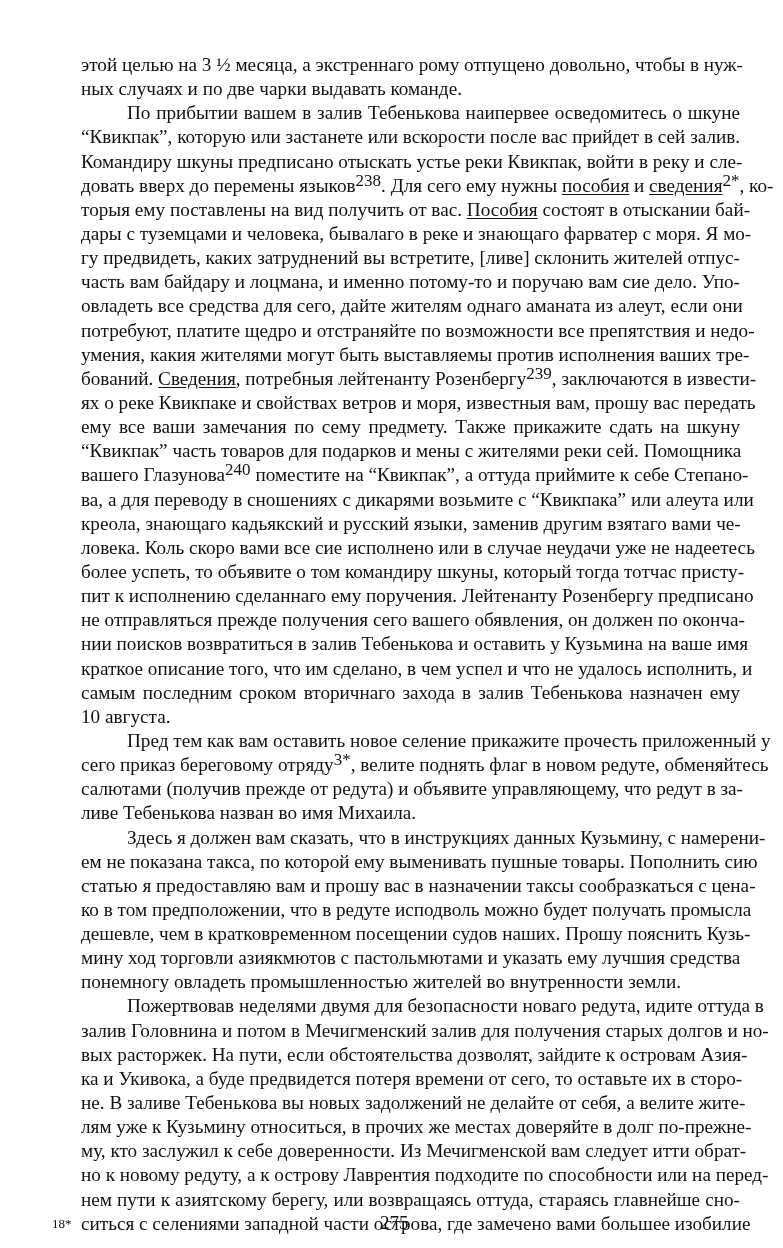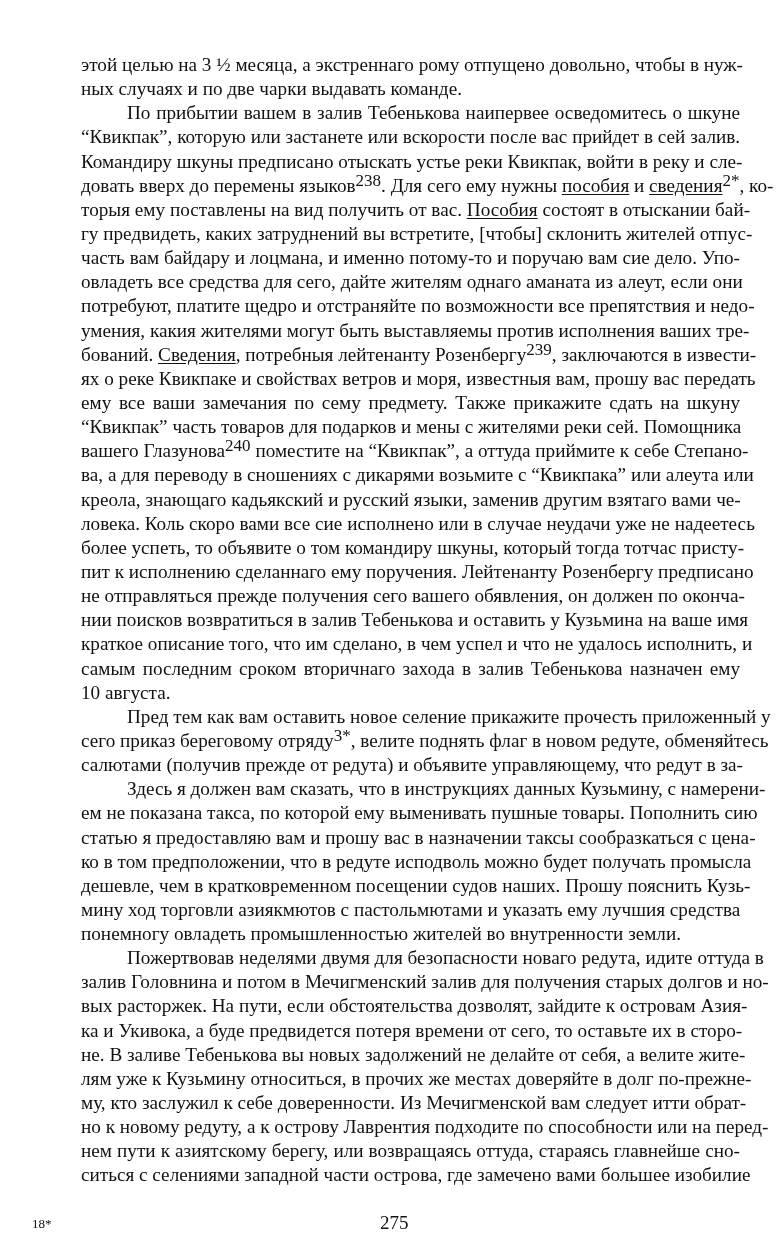--- a/index.html
+++ b/index.html
@@ -9,35 +9,36 @@
     font-family: "Liberation Serif", serif;
     font-size: 19.2px; line-height: 24.15px; color: #111;
     text-align: justify;
   }
   .line { display: block; white-space: nowrap; text-align-last: justify; text-align: justify; height: 24.15px; margin-left: 41px; }
   .line.last { text-align-last: left; }
   .indent { padding-left: 46px; }
   sup { font-size: 17px; line-height: 0; vertical-align: 6px; }
   u { text-underline-offset: 2px; }
   .footer { position: absolute; top: 1212px; left: 0; width: 783px; font-family: "Liberation Serif", serif; color: #111; }
-  .sig { position: absolute; left: 32px; font-size: 13px; top: 4px; }
+  .sig { position: absolute; left: 52px; font-size: 13px; top: 4px; }
   .pnum { position: absolute; left: 380px; font-size: 19px; }
 </style>
 </head>
 <body>
 
 <div class="page" id="page">
     <span class="line">этой целью на 3 ½ месяца, а экстреннаго рому отпущено довольно, чтобы в нуж-</span>
     <span class="line last">ных случаях и по две чарки выдавать команде.</span>
     <span class="line indent">По прибытии вашем в залив Тебенькова наипервее осведомитесь о шкуне</span>
     <span class="line">“Квикпак”, которую или застанете или вскорости после вас прийдет в сей залив.</span>
     <span class="line">Командиру шкуны предписано отыскать устье реки Квикпак, войти в реку и сле-</span>
     <span class="line">довать вверх до перемены языков<sup>238</sup>. Для сего ему нужны <u>пособия</u> и <u>сведения</u><sup>2*</sup>, ко-</span>
     <span class="line">торыя ему поставлены на вид получить от вас. <u>Пособия</u> состоят в отыскании бай-</span>
-    <span class="line">гу предвидеть, каких затруднений вы встретите, [чтобы] склонить жителей отпус-</span>
+    <span class="line">дары с туземцами и человека, бывалаго в реке и знающаго фарватер с моря. Я мо-</span>
+    <span class="line">гу предвидеть, каких затруднений вы встретите, [ливе] склонить жителей отпус-</span>
     <span class="line">часть вам байдару и лоцмана, и именно потому-то и поручаю вам сие дело. Упо-</span>
     <span class="line">овладеть все средства для сего, дайте жителям однаго аманата из алеут, если они</span>
     <span class="line">потребуют, платите щедро и отстраняйте по возможности все препятствия и недо-</span>
     <span class="line">умения, какия жителями могут быть выставляемы против исполнения ваших тре-</span>
     <span class="line">бований. <u>Сведения</u>, потребныя лейтенанту Розенбергу<sup>239</sup>, заключаются в извести-</span>
     <span class="line">ях о реке Квикпаке и свойствах ветров и моря, известныя вам, прошу вас передать</span>
     <span class="line">ему все ваши замечания по сему предмету. Также прикажите сдать на шкуну</span>
     <span class="line">“Квикпак” часть товаров для подарков и мены с жителями реки сей. Помощника</span>
     <span class="line">вашего Глазунова<sup>240</sup> поместите на “Квикпак”, а оттуда приймите к себе Степано-</span>
     <span class="line">ва, а для переводу в сношениях с дикарями возьмите с “Квикпака” или алеута или</span>
@@ -46,20 +47,21 @@
     <span class="line">более успеть, то объявите о том командиру шкуны, который тогда тотчас присту-</span>
     <span class="line">пит к исполнению сделаннаго ему поручения. Лейтенанту Розенбергу предписано</span>
     <span class="line">не отправляться прежде получения сего вашего обявления, он должен по оконча-</span>
     <span class="line">нии поисков возвратиться в залив Тебенькова и оставить у Кузьмина на ваше имя</span>
     <span class="line">краткое описание того, что им сделано, в чем успел и что не удалось исполнить, и</span>
     <span class="line">самым последним сроком вторичнаго захода в залив Тебенькова назначен ему</span>
     <span class="line last">10 августа.</span>
     <span class="line indent">Пред тем как вам оставить новое селение прикажите прочесть приложенный у</span>
     <span class="line">сего приказ береговому отряду<sup>3*</sup>, велите поднять флаг в новом редуте, обменяйтесь</span>
     <span class="line">салютами (получив прежде от редута) и объявите управляющему, что редут в за-</span>
+    <span class="line last">ливе Тебенькова назван во имя Михаила.</span>
     <span class="line indent">Здесь я должен вам сказать, что в инструкциях данных Кузьмину, с намерени-</span>
     <span class="line">ем не показана такса, по которой ему выменивать пушные товары. Пополнить сию</span>
     <span class="line">статью я предоставляю вам и прошу вас в назначении таксы сообразкаться с цена-</span>
     <span class="line">ко в том предположении, что в редуте исподволь можно будет получать промысла</span>
     <span class="line">дешевле, чем в кратковременном посещении судов наших. Прошу пояснить Кузь-</span>
     <span class="line">мину ход торговли азиякмютов с пастольмютами и указать ему лучшия средства</span>
     <span class="line last">понемногу овладеть промышленностью жителей во внутренности земли.</span>
     <span class="line indent">Пожертвовав неделями двумя для безопасности новаго редута, идите оттуда в</span>
     <span class="line">залив Головнина и потом в Мечигменский залив для получения старых долгов и но-</span>
     <span class="line">вых расторжек. На пути, если обстоятельства дозволят, зайдите к островам Азия-</span>

